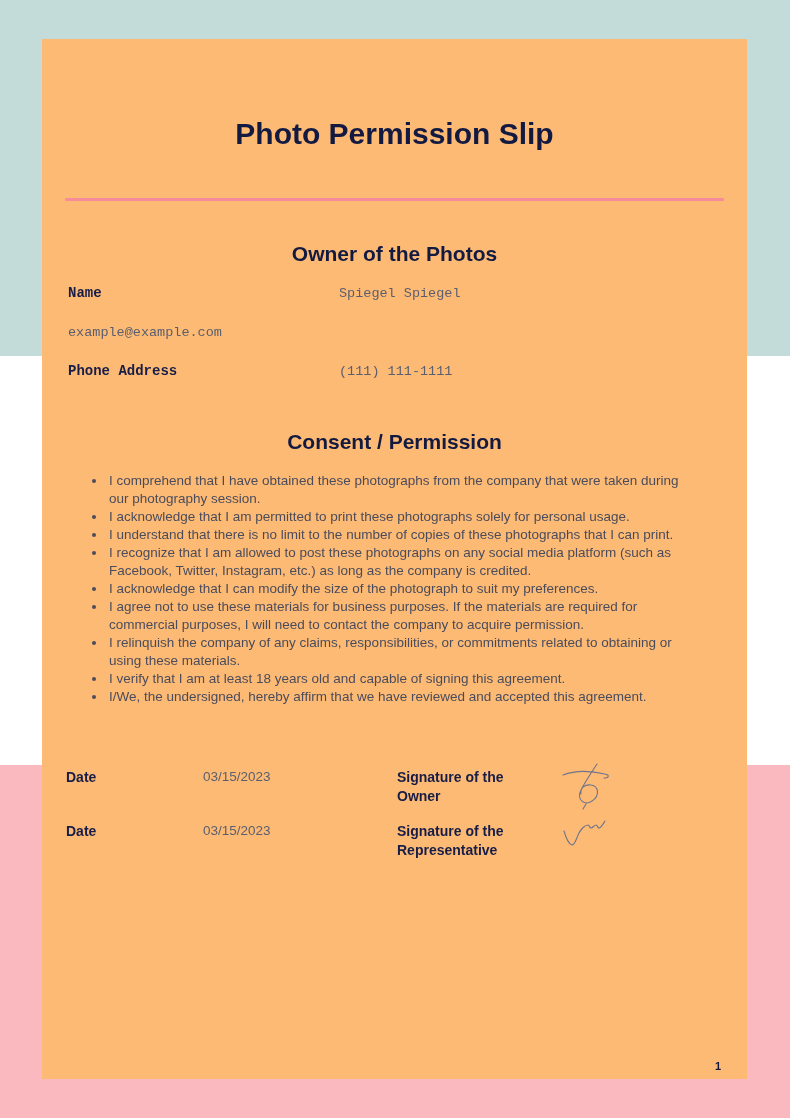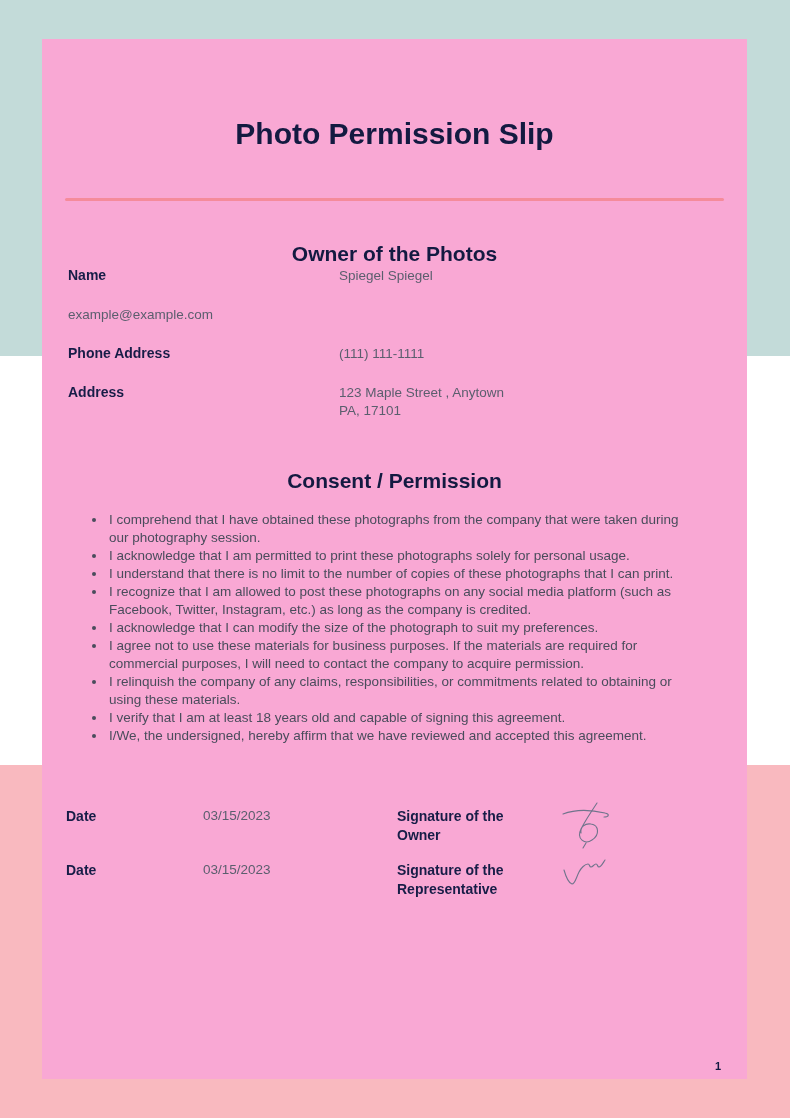--- a/index.html
+++ b/index.html
@@ -13,21 +13,21 @@
   .band-top {
     position: absolute; left: 0; top: 0; width: 790px; height: 356px;
     background: #c3dbd9;
   }
   .band-bottom {
     position: absolute; left: 0; top: 765px; width: 790px; height: 353px;
     background: #f9b9bf;
   }
   .card {
     position: absolute; left: 42px; top: 39px; width: 705px; height: 1040px;
-    background: #f9a8d4;
+    background: #fdba74;
   }
   .title {
     margin-top: 75px;
     text-align: center;
     font-size: 30px;
     font-weight: bold;
     color: #131a41;
     line-height: 39px;
   }
   .divider {
@@ -37,21 +37,21 @@
     border-radius: 2px;
   }
   .section-heading {
     text-align: center;
     font-size: 21px;
     font-weight: bold;
     color: #131a41;
     line-height: 26px;
   }
   .owner-heading { margin-top: 40px; }
-  .fields { padding: 0 26px; }
+  .fields { margin-top: 18px; padding: 0 26px; font-family: Liberation Mono, monospace; }
   .field-row { display: flex; margin-bottom: 21px; }
   .field-label {
     width: 271px;
     font-size: 14px;
     font-weight: bold;
     color: #171d47;
     line-height: 17px;
   }
   .field-value {
     flex: 1;
@@ -121,25 +121,20 @@
       <div class="field-label">Name</div>
       <div class="field-value">Spiegel Spiegel</div>
     </div>
     <div class="field-row">
       <div class="field-value">example@example.com</div>
     </div>
     <div class="field-row">
       <div class="field-label">Phone Address</div>
       <div class="field-value">(111) 111-1111</div>
     </div>
-    <div class="field-row">
-      <div class="field-label">Address</div>
-      <div class="field-value">123 Maple Street , Anytown
-PA, 17101</div>
-    </div>
   </div>
 
   <h2 class="section-heading consent-heading">Consent / Permission</h2>
 
   <ul class="consent-list">
     <li>I comprehend that I have obtained these photographs from the company that were taken during our photography session.</li>
     <li>I acknowledge that I am permitted to print these photographs solely for personal usage.</li>
     <li>I understand that there is no limit to the number of copies of these photographs that I can print.</li>
     <li>I recognize that I am allowed to post these photographs on any social media platform (such as Facebook, Twitter, Instagram, etc.) as long as the company is credited.</li>
     <li>I acknowledge that I can modify the size of the photograph to suit my preferences.</li>

